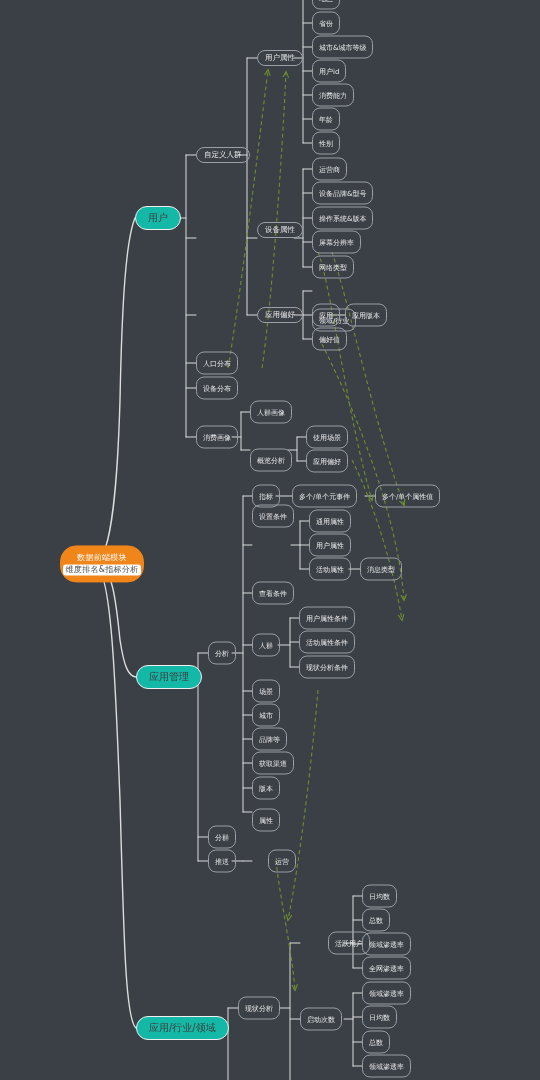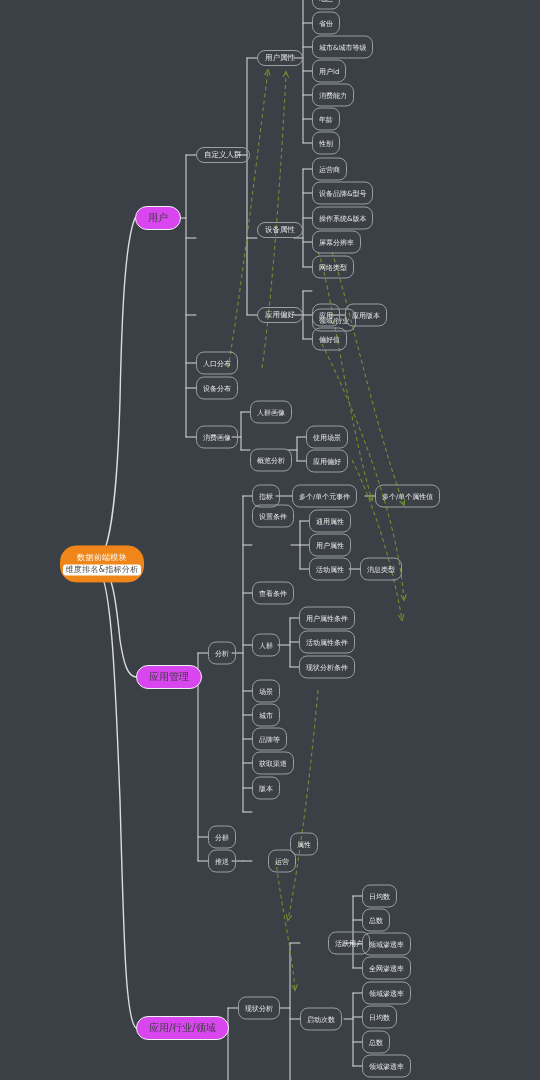--- a/index.html
+++ b/index.html
@@ -12,21 +12,21 @@
         white-space:nowrap;
         display:flex;align-items:center;justify-content:center;
         border-radius:999px;}
   
   .n-root{background:#f08519;color:#ffffff;border:1px solid #f08519;
           border-radius:16px;
           flex-direction:column;padding:6px 10px;line-height:1.45;
           font-size:8px;letter-spacing:.3px;margin-left:48px;}
   .n-root .l2{background:#ffffff;color:#4b4b4b;border-radius:3px;padding:0 3px;}
   
-  .n-l1{background:#d946ef;color:#3c3c3c;border:1px solid #f0f0f0;
+  .n-l1{background:#14b8a6;color:#3c3c3c;border:1px solid #f0f0f0;
         height:24px;padding:4px 12px;font-size:10px;border-radius:12px;}
   
   .n-o{background:transparent;color:#e9e9e9;border:1px solid #9aa0a6;
        height:16px;padding:0 7px;font-size:7.5px;border-radius:8px;}
   .n-o.sm{height:23px;font-size:7px;padding:0 6px;}
 </style>
 </head>
 <body>
 
 <div id="stage">
@@ -327,21 +327,21 @@
     </div>
   <div class="node n-o sm" style="left:252px;top:739px;">
     <span>品牌等</span>
     </div>
   <div class="node n-o sm" style="left:252px;top:763px;">
     <span>获取渠道</span>
     </div>
   <div class="node n-o sm" style="left:252px;top:788px;">
     <span>版本</span>
     </div>
-  <div class="node n-o sm" style="left:252px;top:844px;margin-left:38px;">
+  <div class="node n-o sm" style="left:252px;top:820px;">
     <span>属性</span>
     </div>
 
   <div class="node n-o sm" style="left:208px;top:837px;">
     <span>分群</span>
     </div>
   <div class="node n-o sm" style="left:208px;top:861px;">
     <span>推送</span>
     </div>
   <div class="node n-o sm" style="left:268px;top:861px;">

